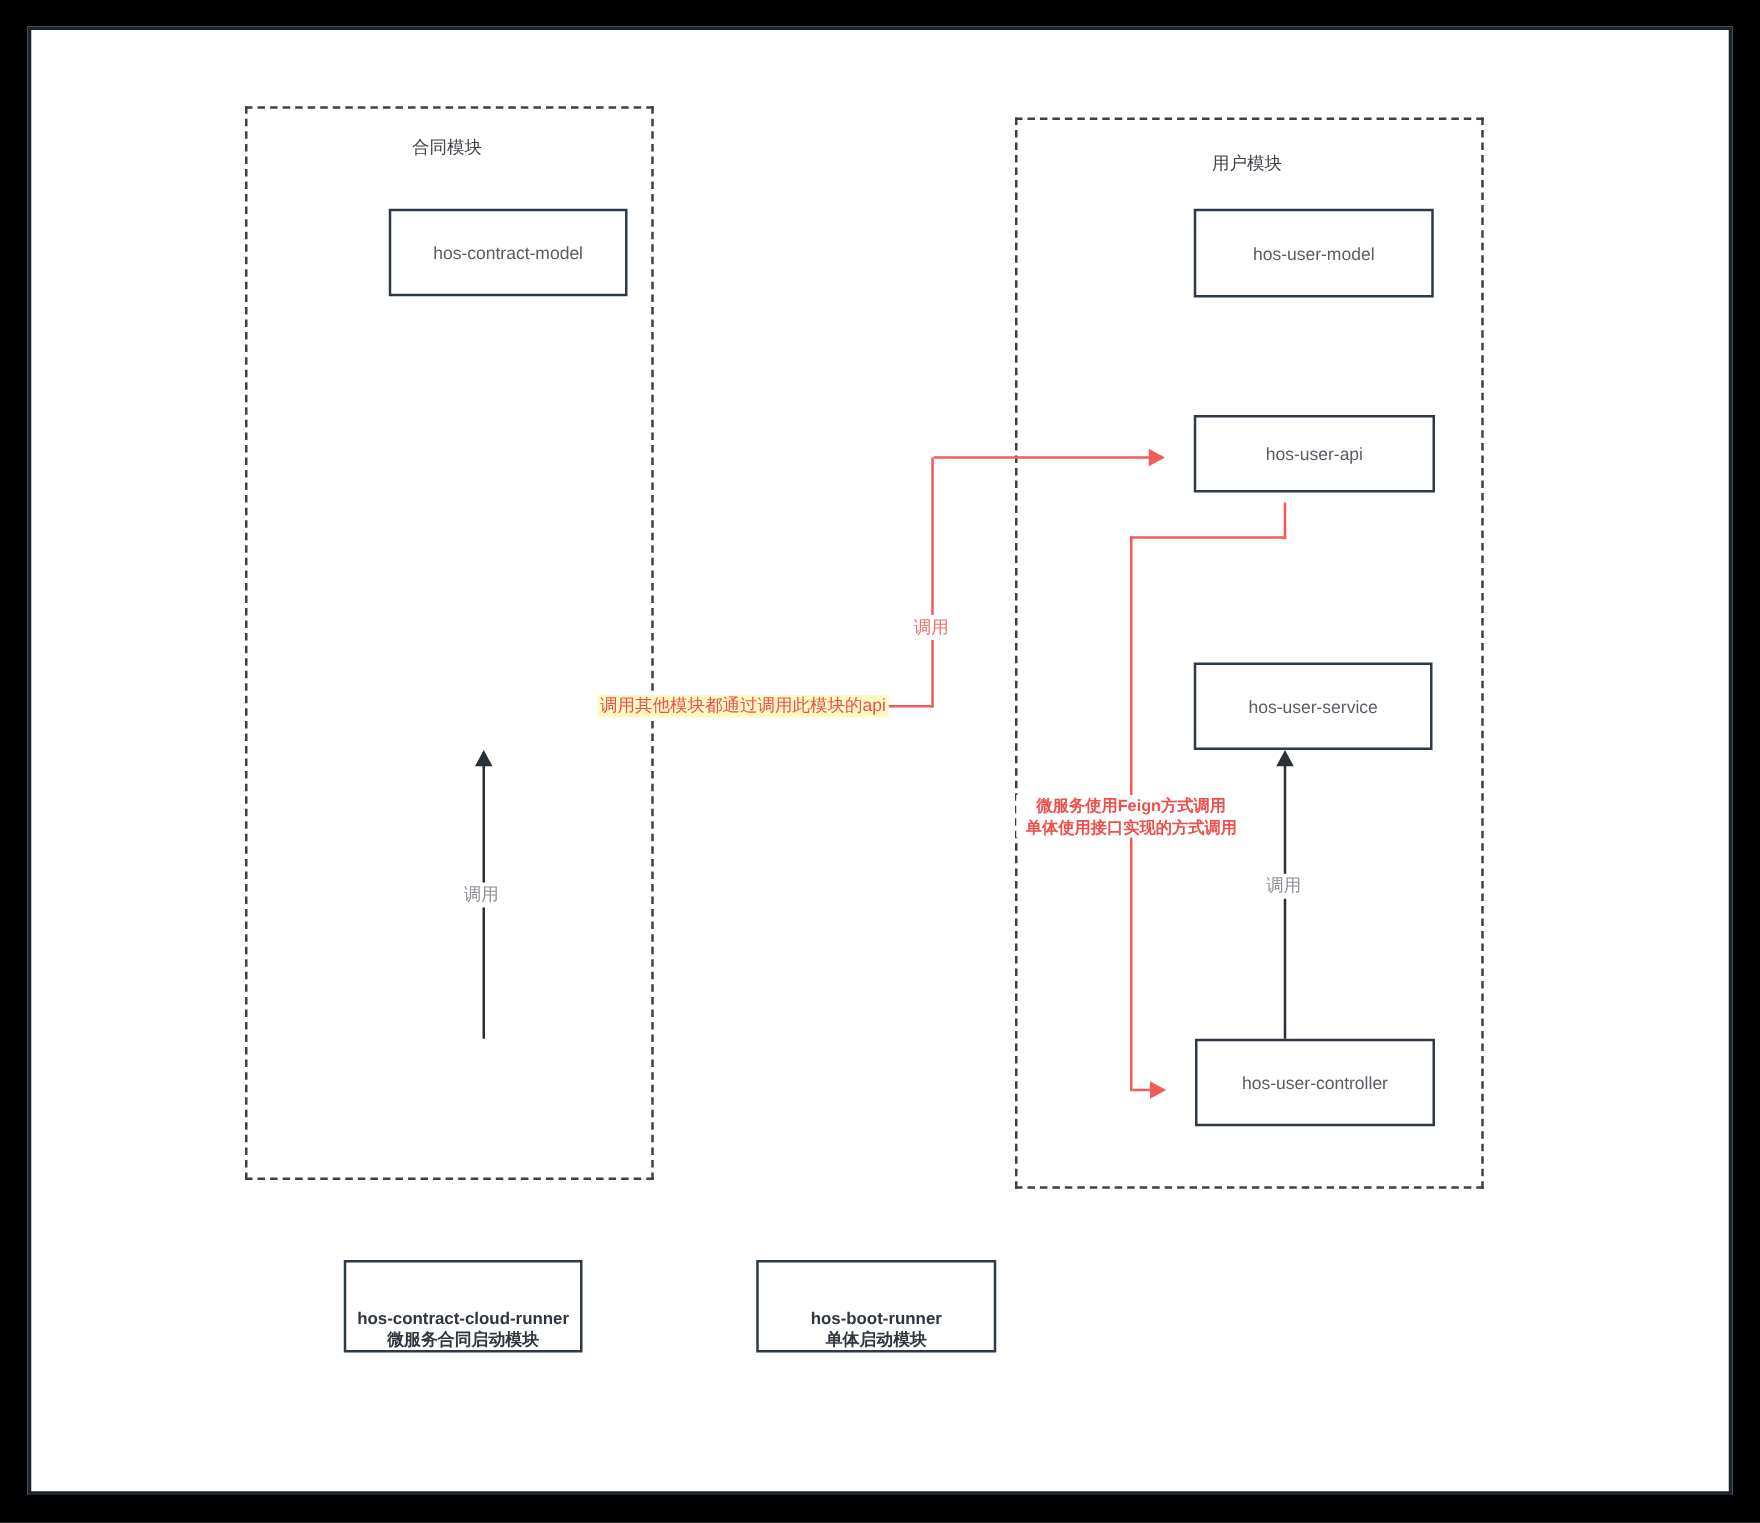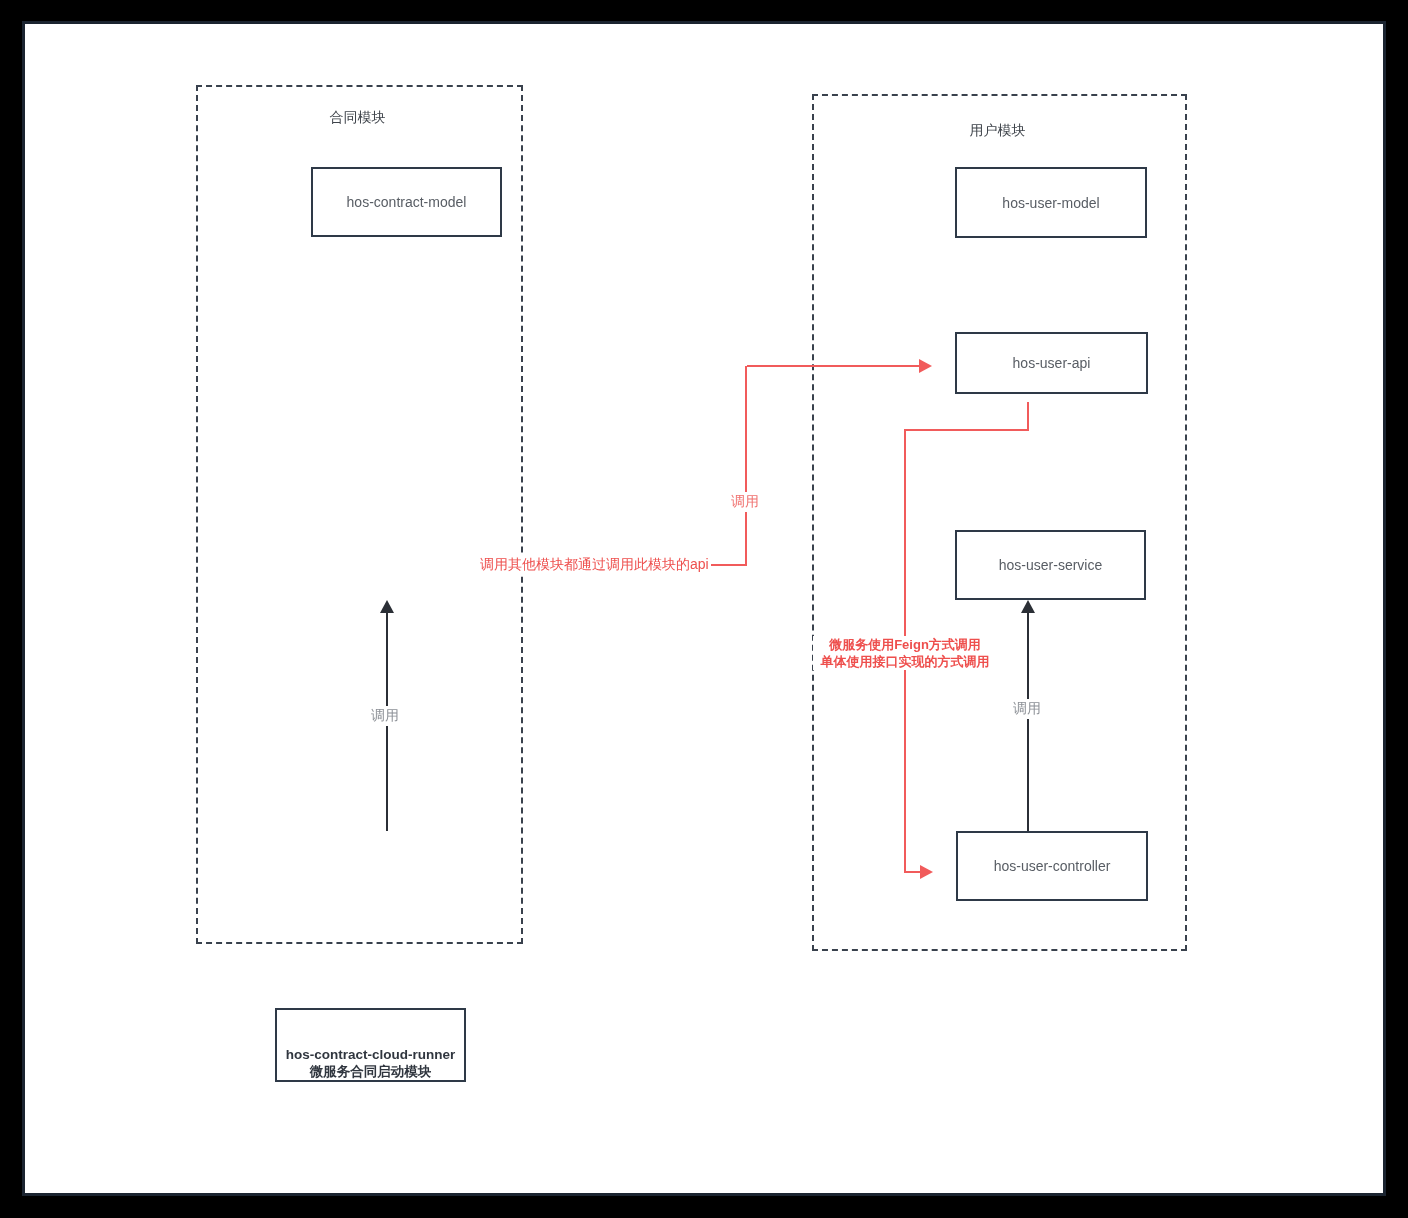--- a/index.html
+++ b/index.html
@@ -42,21 +42,21 @@
   }
   .call-label{
     position:absolute;background:#fff;color:#8c9096;font-size:14px;
     padding:1px 2px;white-space:nowrap;
   }
   .call-label-red{
     position:absolute;background:#fff;color:#f0716f;font-size:14px;
     padding:1px 2px;white-space:nowrap;
   }
   .red-note{
-    position:absolute;background:#ffffff;color:#ee4f4d;font-size:14px;
+    position:absolute;background:#fef9c3;color:#ee4f4d;font-size:14px;
     white-space:nowrap;padding:0 2px;
   }
   .red-note-bold{
     position:absolute;background:#fff;color:#ee4f4d;font-size:13px;font-weight:bold;
     text-align:center;line-height:17px;
   }
 </style>
 </head>
 <body>
 
@@ -115,14 +115,18 @@
   <div class="red-note-bold" style="left:813px;top:636px;width:184px;">
     <div>微服务使用Feign方式调用</div>
     <div>单体使用接口实现的方式调用</div>
   </div>
 
   <div class="runner-node" style="left:275px;top:1008px;width:191px;height:74px;">
     <div>hos-contract-cloud-runner</div>
     <div>微服务合同启动模块</div>
   </div>
 
+  <div class="runner-node" style="left:605px;top:1008px;width:192px;height:74px;">
+    <div>hos-boot-runner</div>
+    <div>单体启动模块</div>
+  </div>
 
 </div>
 
 </body></html>

